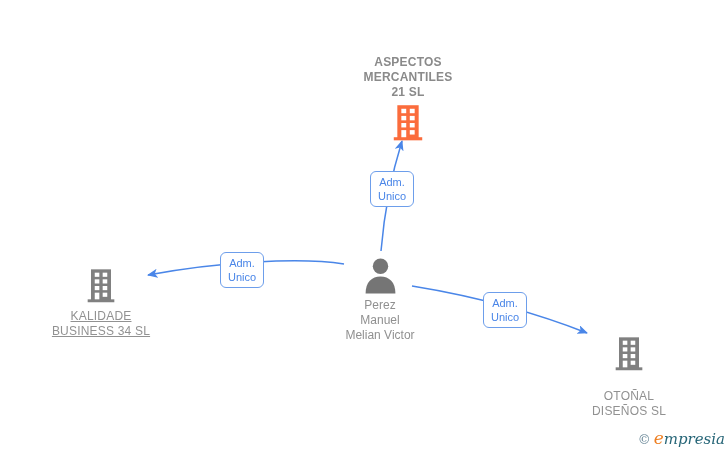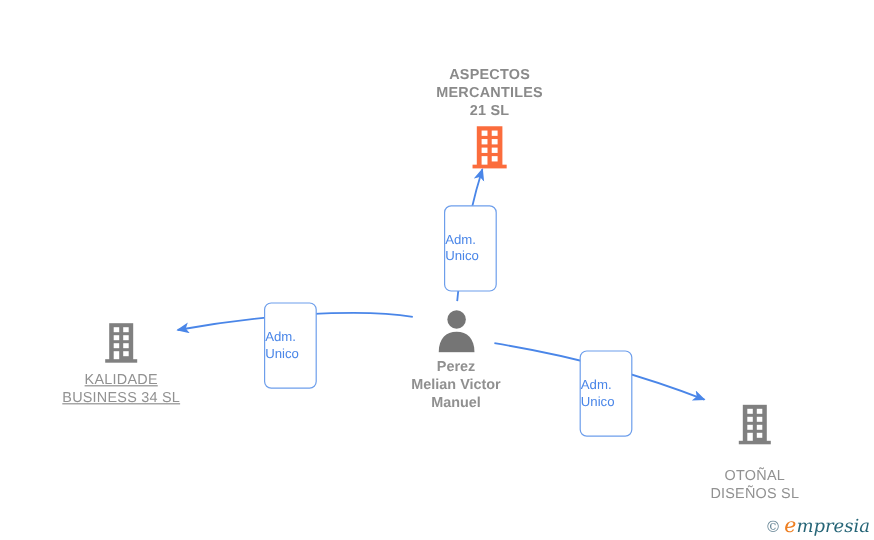--- a/index.html
+++ b/index.html
@@ -6,21 +6,21 @@
   body{width:728px;height:450px;position:relative;overflow:hidden;
        font-family:"Liberation Sans",sans-serif;}
   .canvas{position:absolute;inset:0;}
   svg.edges{position:absolute;left:0;top:0;}
   .node{position:absolute;text-align:center;cursor:pointer;}
   .company-label{font-size:12px;color:#919191;line-height:15px;letter-spacing:.2px;margin-top:24px;}
   .company-label.bold{font-weight:bold;color:#8a8a8a;}
   .icon-wrap{display:block;margin:4px auto 0;}
   .edge-label{position:absolute;background:#ffffff;border:1.5px solid #6d9eeb;
       border-radius:6px;color:#4a86e8;font-size:11px;line-height:14px;
-      text-align:left;padding:21px 0;width:42px;}
+      text-align:center;padding:3px 0;width:42px;}
   .person-label{font-size:12px;color:#909090;line-height:15px;margin-top:4px;}
   .logo{position:absolute;right:3px;bottom:2px;font-family:"DejaVu Serif",serif;
       font-style:italic;font-size:15px;cursor:pointer;white-space:nowrap;text-align:right;}
   .logo .copy{color:#6a8898;font-style:normal;font-size:13px;margin-right:3px;}
   .logo .e{color:#ee7f22;font-size:17px;}
   .logo .rest{color:#266577;}
 </style>
 </head>
 <body>
 
@@ -50,29 +50,29 @@
       <rect x="20" y="4" width="5.5" height="5" fill="#ffffff"></rect>
       <rect x="10.5" y="12" width="5.5" height="5" fill="#ffffff"></rect>
       <rect x="20" y="12" width="5.5" height="5" fill="#ffffff"></rect>
       <rect x="10.5" y="20" width="5.5" height="5" fill="#ffffff"></rect>
       <rect x="20" y="20" width="5.5" height="5" fill="#ffffff"></rect>
       <rect x="10.5" y="28" width="5.5" height="8" fill="#ffffff"></rect>
       <rect x="20" y="28" width="5.5" height="5" fill="#ffffff"></rect>
     </svg>
   </div>
 
-  <div class="node" style="left:310px;top:256px;width:140px;font-weight:bold;">
+  <div class="node" style="left:310px;top:256px;width:140px;">
     <svg class="icon-wrap" width="37" height="38" viewBox="0 0 36 36" style="margin-top:0;">
       <circle cx="18" cy="9.5" r="7.5" fill="#757575"></circle>
       <path d="M3.5,36 C3.5,25 9.5,19.5 18,19.5 C26.5,19.5 32.5,25 32.5,36 Z" fill="#757575"></path>
     </svg>
     <div class="person-label">
       <div>Perez</div>
+      <div>Manuel</div>
       <div>Melian Victor</div>
-      <div>Manuel</div>
     </div>
   </div>
 
   <div class="node" style="left:31px;top:268px;width:140px;">
     <svg class="icon-wrap" width="30" height="36" viewBox="0 0 36 40" style="margin-top:0;">
       <rect x="6" y="0" width="24" height="37" fill="#808080"></rect>
       <rect x="2" y="36" width="32" height="3.5" fill="#808080"></rect>
       <rect x="10.5" y="4" width="5.5" height="5" fill="#ffffff"></rect>
       <rect x="20" y="4" width="5.5" height="5" fill="#ffffff"></rect>
       <rect x="10.5" y="12" width="5.5" height="5" fill="#ffffff"></rect>

